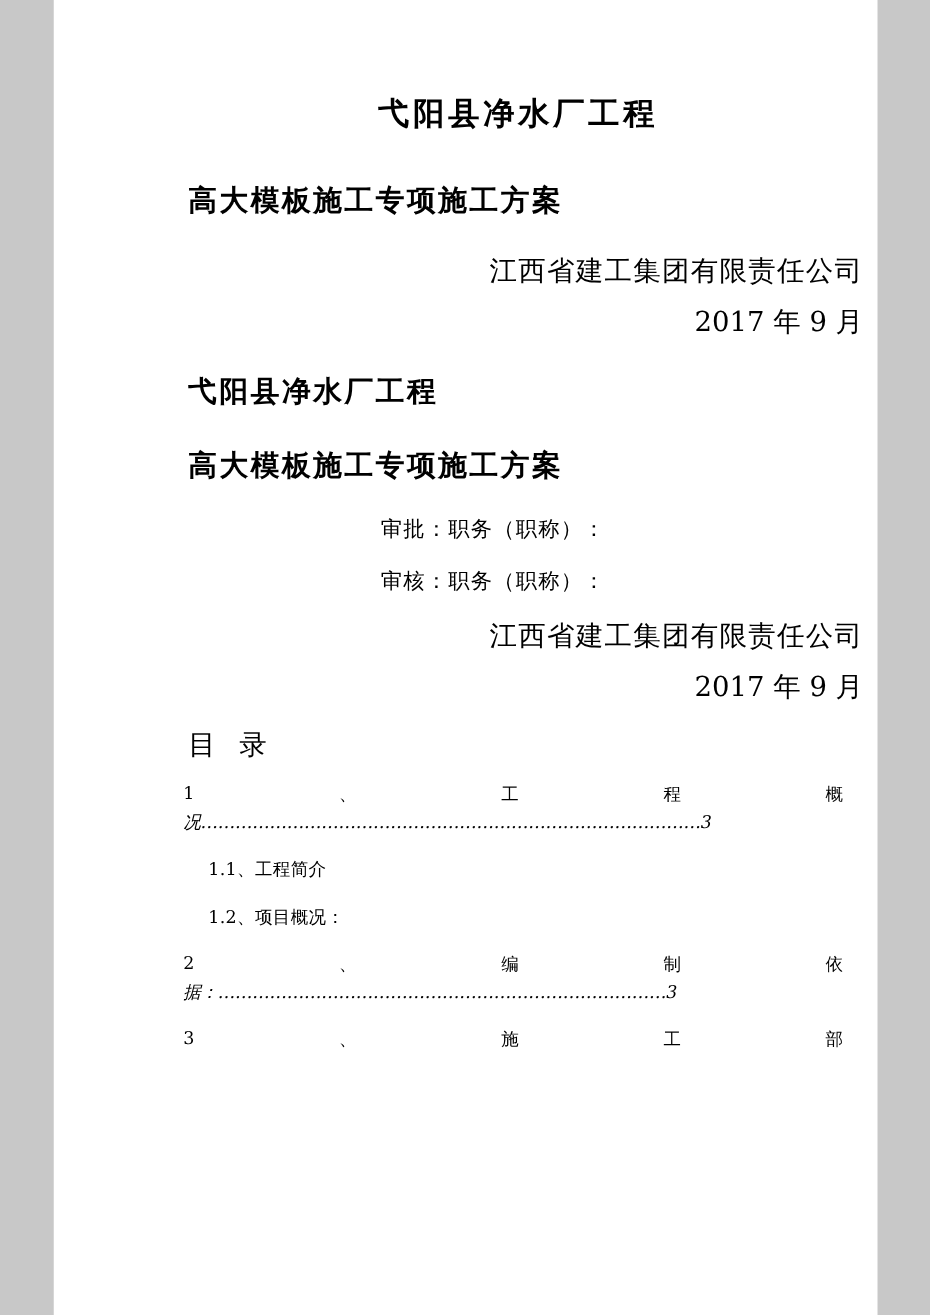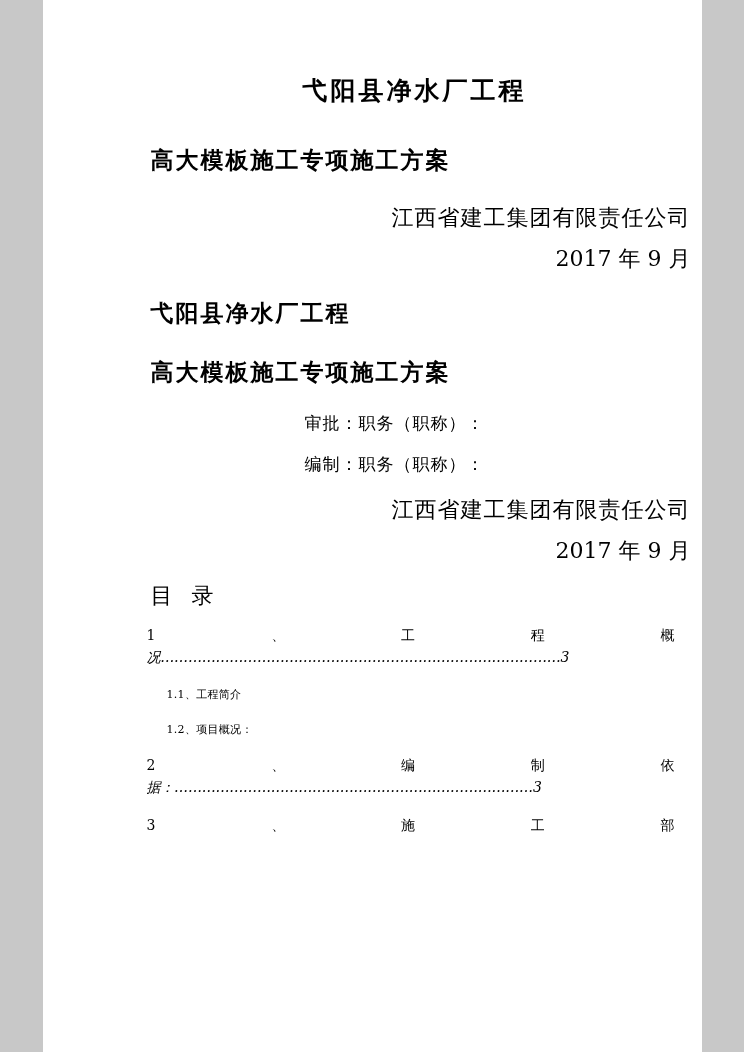--- a/index.html
+++ b/index.html
@@ -107,21 +107,21 @@
     font-size: 14px;
     color: #000;
     padding-left: 8px;
     margin: 0 0 20px 0;
     white-space: nowrap;
     overflow: hidden;
     letter-spacing: -0.2px;
     font-style: italic;
   }
   .toc-sub {
-    font-size: 11px;
+    font-size: 14px;
     color: #000;
     padding-left: 28px;
     margin: 0 0 20px 0;
     letter-spacing: 0.3px;
   }
   .toc-block { margin-bottom: 2px; }
 </style>
 </head>
 <body>
 
@@ -134,21 +134,21 @@
 
     <p class="plain-line">江西省建工集团有限责任公司</p>
     <p class="plain-line date">2017 年 9 月</p>
 
     <div class="gap-md"></div>
 
     <h2 class="title2">弋阳县净水厂工程</h2>
     <h2 class="title3">高大模板施工专项施工方案</h2>
 
     <p class="signature-row">审批：职务（职称）：</p>
-    <p class="signature-row">编制：职务（职称）：</p>
+    <p class="signature-row">审核：职务（职称）：</p>
 
     <p class="plain-line">江西省建工集团有限责任公司</p>
     <p class="plain-line date">2017 年 9 月</p>
 
     <h3 class="toc-heading">目 录</h3>
 
     <div class="toc-block">
       <div class="toc-spread">
         <span>1</span>
         <span>、</span>

